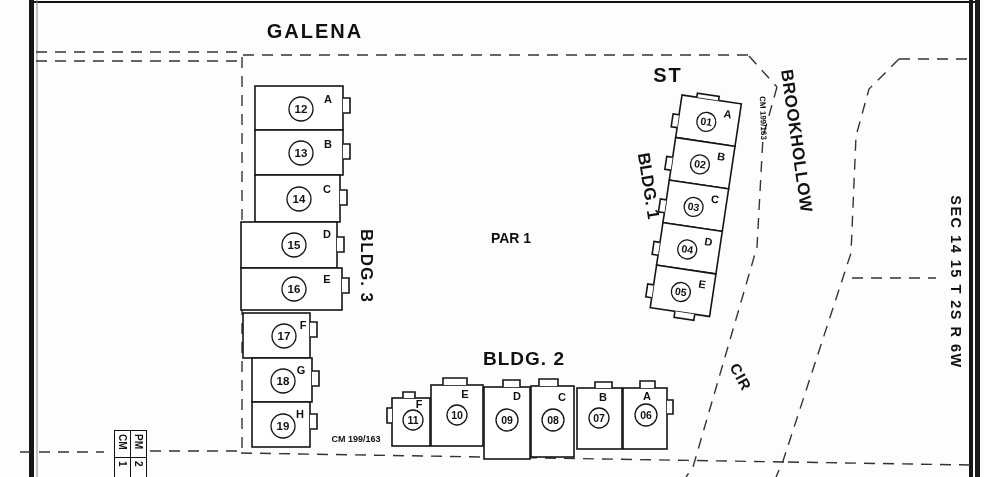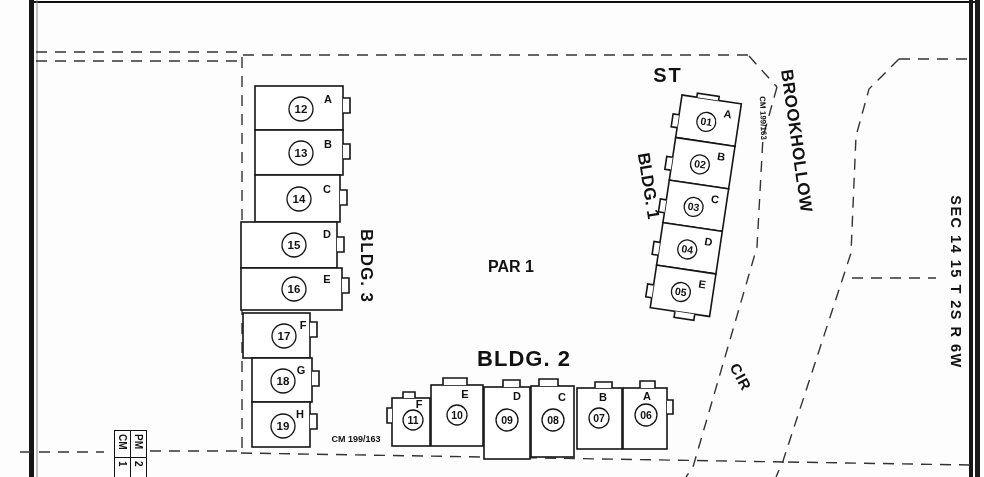--- a/index.html
+++ b/index.html
@@ -149,28 +149,29 @@
         <text x="303" y="329" class="ltr">F</text>
         <circle cx="283" cy="381" r="12" class="circ"></circle>
         <text x="283" y="385" class="num num3">18</text>
         <text x="301" y="374" class="ltr">G</text>
         <circle cx="283" cy="426" r="12" class="circ"></circle>
         <text x="283" y="430" class="num num3">19</text>
         <text x="300" y="418" class="ltr">H</text>
       </g>
     </svg>
 
+  <div class="lbl" style="left:315px;top:31px;font-size:20px;letter-spacing:2px;">GALENA</div>
   <div class="lbl" style="left:668px;top:30px;font-size:20px;letter-spacing:2px;margin-top:45px;">ST</div>
   <div class="lbl" style="left:796px;top:141px;font-size:17px;letter-spacing:.5px;transform:translate(-50%,-50%) rotate(82deg);">BROOKHOLLOW</div>
   <div class="lbl" style="left:741px;top:377px;font-size:15px;letter-spacing:1px;transform:translate(-50%,-50%) rotate(62deg);">CIR</div>
   <div class="lbl" style="left:956px;top:282px;font-size:14.5px;font-weight:600;letter-spacing:1.5px;transform:translate(-50%,-50%) rotate(90deg);">SEC 14 15 T 2S R 6W</div>
-  <div class="lbl" style="left:511px;top:238px;font-size:16px;margin-top:29px;">PAR 1</div>
+  <div class="lbl" style="left:511px;top:238px;font-size:14px;">PAR 1</div>
 
   <div class="lbl" style="left:648px;top:186px;font-size:17px;transform:translate(-50%,-50%) rotate(81deg);">BLDG. 1</div>
-  <div class="lbl" style="left:524px;top:359px;font-size:22px;letter-spacing:1px;">BLDG. 2</div>
+  <div class="lbl" style="left:524px;top:359px;font-size:19px;letter-spacing:1px;">BLDG. 2</div>
   <div class="lbl" style="left:366px;top:266px;font-size:17px;letter-spacing:1px;transform:translate(-50%,-50%) rotate(90deg);">BLDG. 3</div>
 
   <div class="lbl" style="left:763px;top:118px;font-size:8px;font-weight:600;transform:translate(-50%,-50%) rotate(88deg);">CM 199/163</div>
   <div class="lbl" style="left:356px;top:439px;font-size:9px;font-weight:600;">CM 199/163</div>
 
   <table id="ref-table">
     <tbody>
         <tr>
       <td class="k">PM</td>
       <td class="v">2</td>

